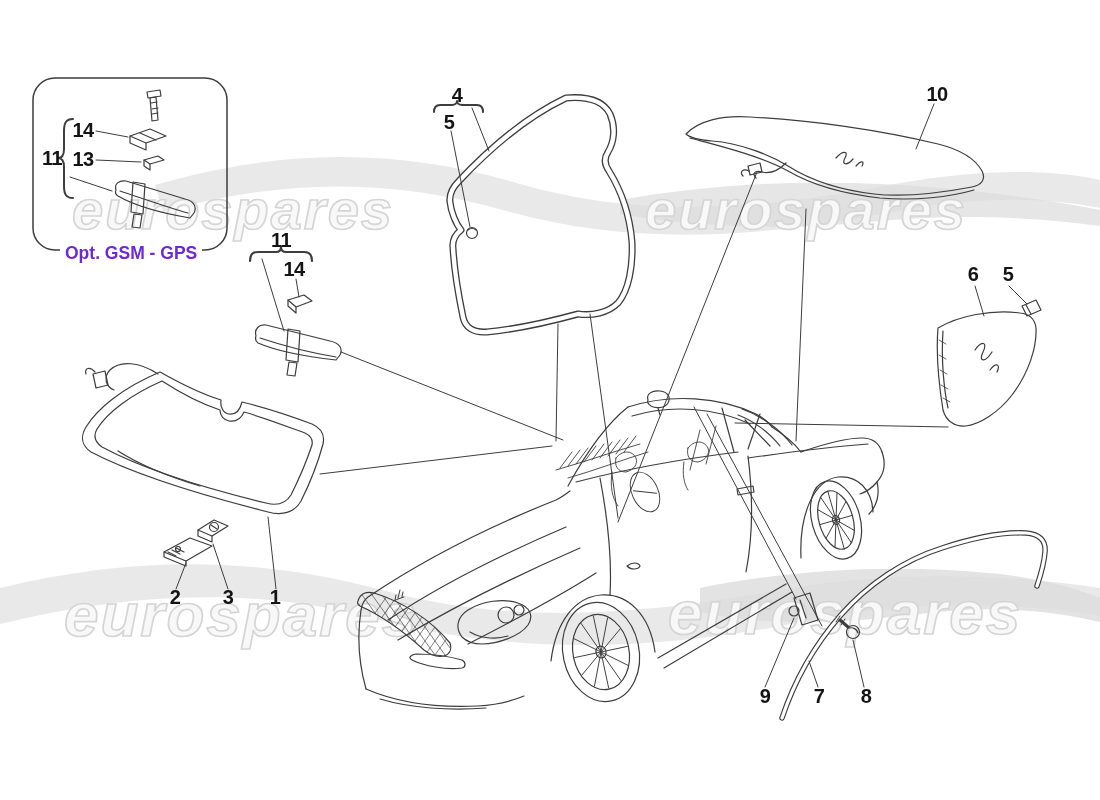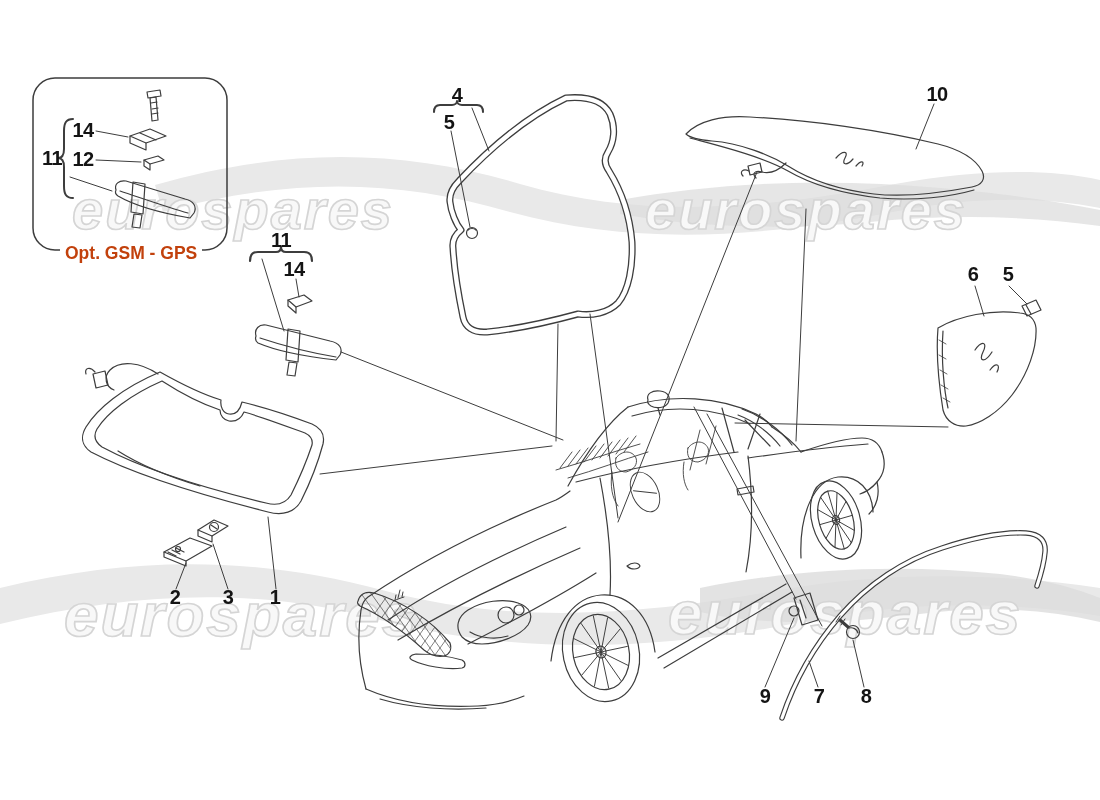--- a/index.html
+++ b/index.html
@@ -1,21 +1,21 @@
 <!DOCTYPE html>
 <html><head>
 <meta charset="utf-8">
 <style>
   html,body{margin:0;padding:0;background:#fff;}
   #stage{position:relative;width:1100px;height:800px;background:#ffffff;overflow:hidden;
          font-family:"Liberation Sans",sans-serif;}
   #stage svg{position:absolute;left:0;top:0;}
   .num{position:absolute;transform:translate(-50%,-50%);font-weight:800;font-size:20px;
        color:#141414;letter-spacing:-0.5px;white-space:nowrap;}
-  .optlabel{position:absolute;left:60px;top:243px;font-weight:800;font-size:17.5px;color:#c2410c;
+  .optlabel{position:absolute;left:60px;top:243px;font-weight:800;font-size:17.5px;color:#6d28d9;
             background:#ffffff;padding:0 5px;white-space:nowrap;}
   .wm{font-family:"Liberation Sans",sans-serif;font-weight:bold;font-style:italic;
       fill:#f8f8f8;stroke:#d5d5d5;stroke-width:1.7px;letter-spacing:2px;}
   .art path,.art line,.art ellipse,.art circle,.art rect{vector-effect:none;}
 </style>
 </head>
 <body>
 
 <div id="stage">
 
@@ -286,21 +286,21 @@
       </g>
       <path stroke-width="1" d="M765,687 L794,618 M818,687 L809,661 M864,687 L853,640"></path>
       <path stroke-width="1" d="M796,599 L694,407 M822,626 L707,414"></path>
     </g>
 
   </g>
 </svg>
 
 <div class="num" style="left:52px;top:158px">11</div>
 <div class="num" style="left:83px;top:130px">14</div>
-<div class="num" style="left:83px;top:159px">12</div>
+<div class="num" style="left:83px;top:159px">13</div>
 <div class="num" style="left:281px;top:240px">11</div>
 <div class="num" style="left:294px;top:269px">14</div>
 <div class="num" style="left:175px;top:597px">2</div>
 <div class="num" style="left:228px;top:597px">3</div>
 <div class="num" style="left:275px;top:597px">1</div>
 <div class="num" style="left:457px;top:95px">4</div>
 <div class="num" style="left:449px;top:122px">5</div>
 <div class="num" style="left:937px;top:94px">10</div>
 <div class="num" style="left:973px;top:274px">6</div>
 <div class="num" style="left:1008px;top:274px">5</div>

